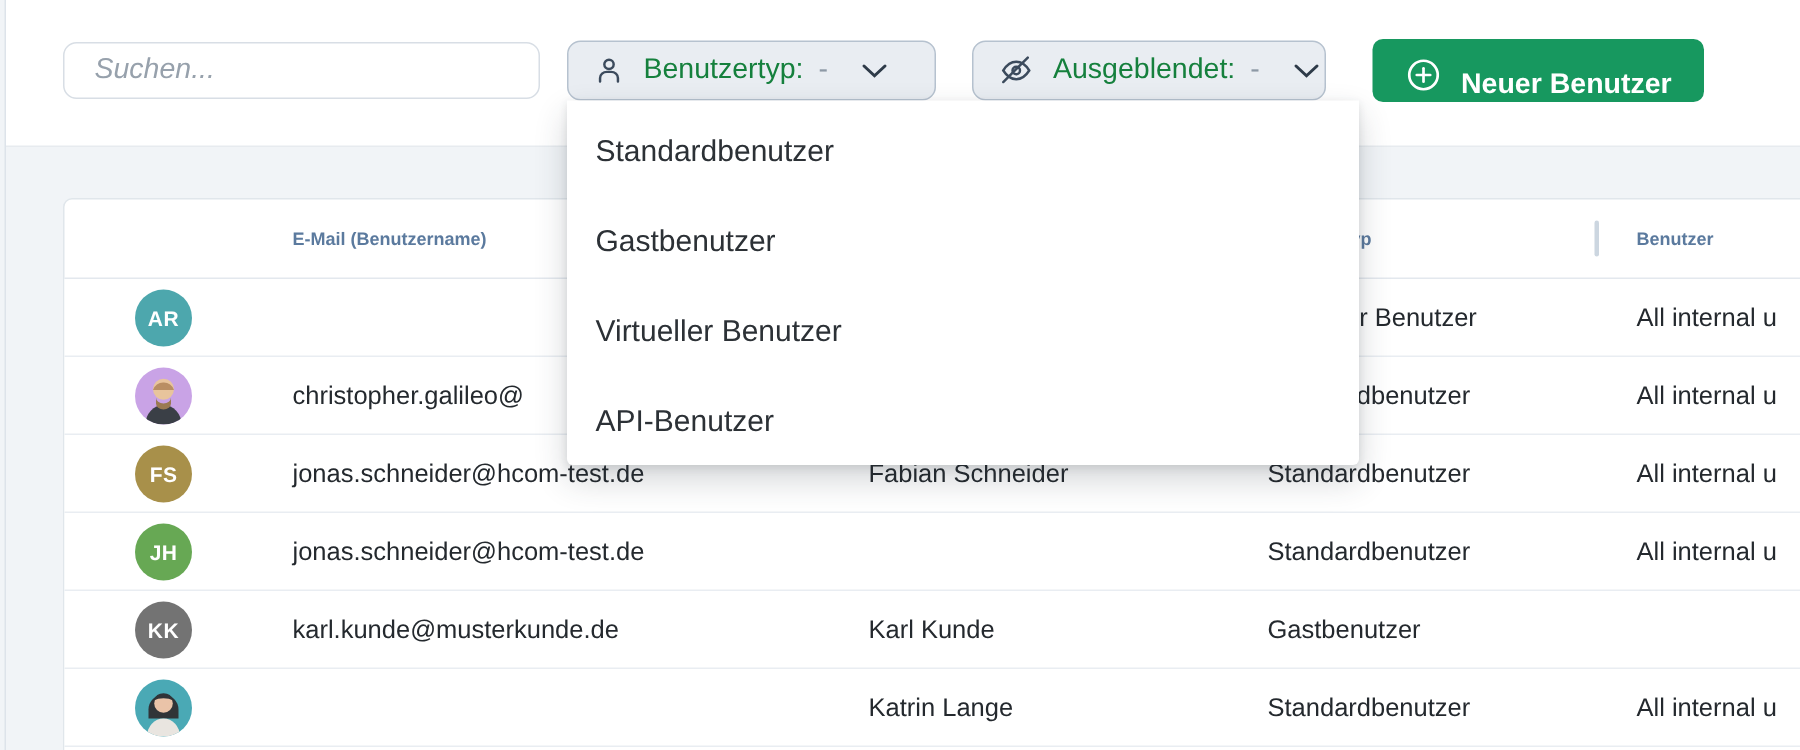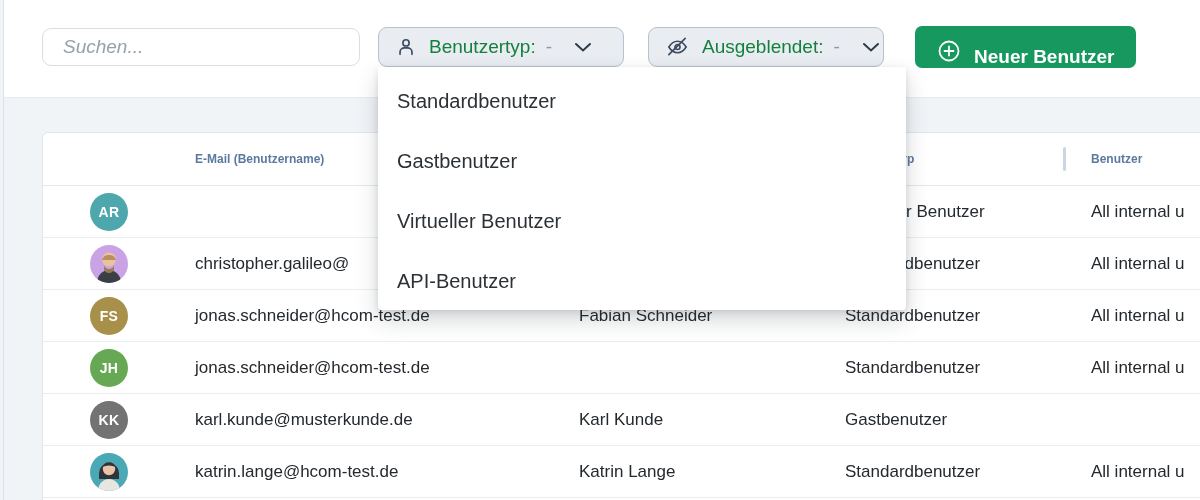--- a/index.html
+++ b/index.html
@@ -202,21 +202,20 @@
 
   <div class="trow">
     <span class="avatar" style="background: rgb(74, 169, 181);">
       <svg width="38" height="38" viewBox="0 0 38 38">
         <path d="M9 20 a10 10 0 0 1 20 0 l0 6 -20 0 z" fill="#303438"></path>
         <circle cx="19" cy="16" r="6.2" fill="#eac3a8"></circle>
         <path d="M12.5 14 a6.8 6.8 0 0 1 13 0 a9 5 0 0 0 -13 0 z" fill="#303438"></path>
         <path d="M8 38 a11 12 0 0 1 22 0 z" fill="#e9e5e0"></path>
       </svg>
     </span>
-    <span class="cell c-email">katrin.lange@hcom-test.de</span>
     <span class="cell c-name">Katrin Lange</span>
     <span class="cell c-type">Standardbenutzer</span>
     <span class="cell c-groups">All internal u</span>
   </div>
 
   <div class="trow">
 
     <span class="cell c-email"></span>
     <span class="cell c-name"></span>
     <span class="cell c-type"></span>

